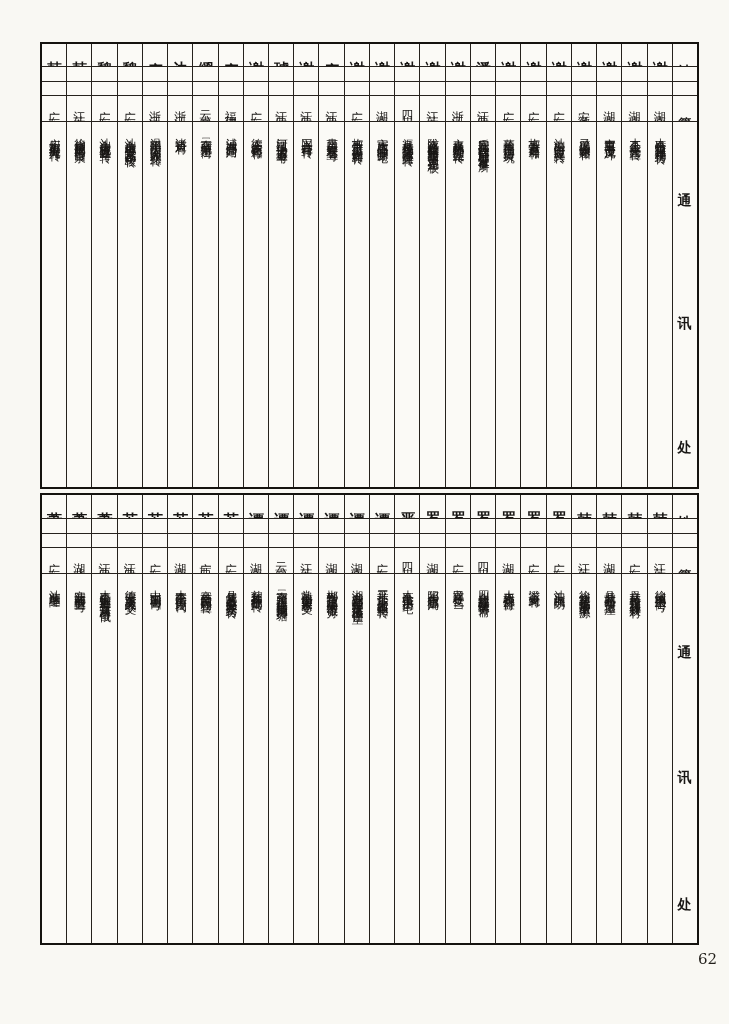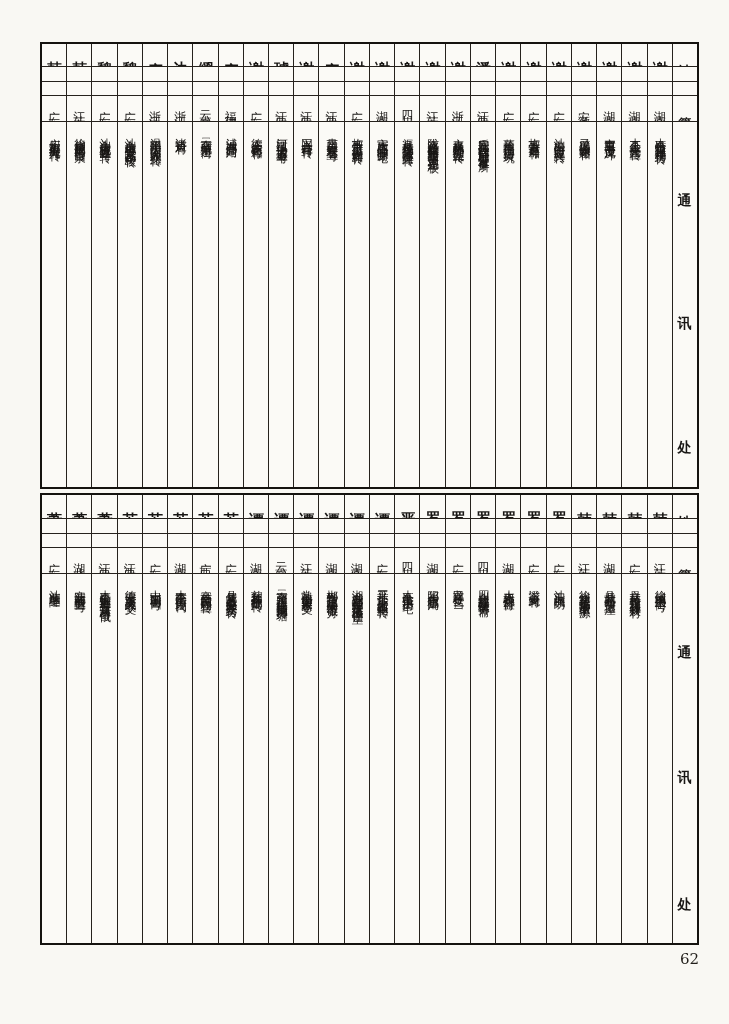--- a/index.html
+++ b/index.html
@@ -82,21 +82,21 @@
   .col.hdr .cell-address > span  {
     font-size: 14px;
     text-align: justify;
     text-align-last: justify;
     padding: 58px 0;
     letter-spacing: 0;
   }
 
   .page-number {
     position: absolute;
-    left: 680px;
+    left: 698px;
     top: 950px;
     font-family: "DejaVu Serif", "Liberation Serif", serif;
     font-size: 15px;
     color: #221f1a;
   }
 </style>
 </head>
 <body>
 
 <div class="page">

